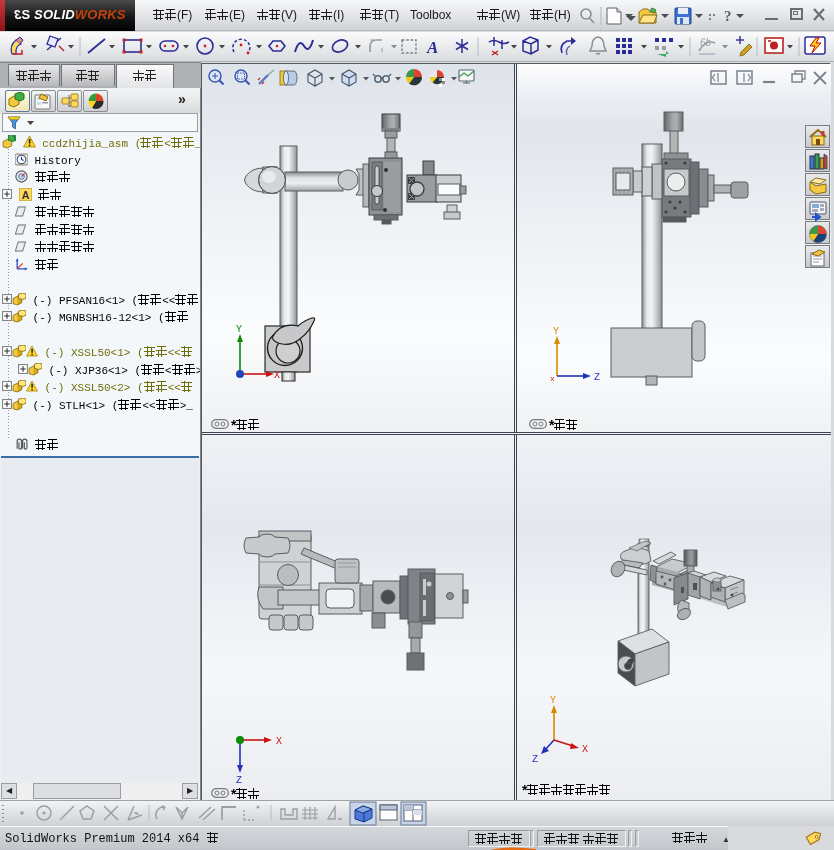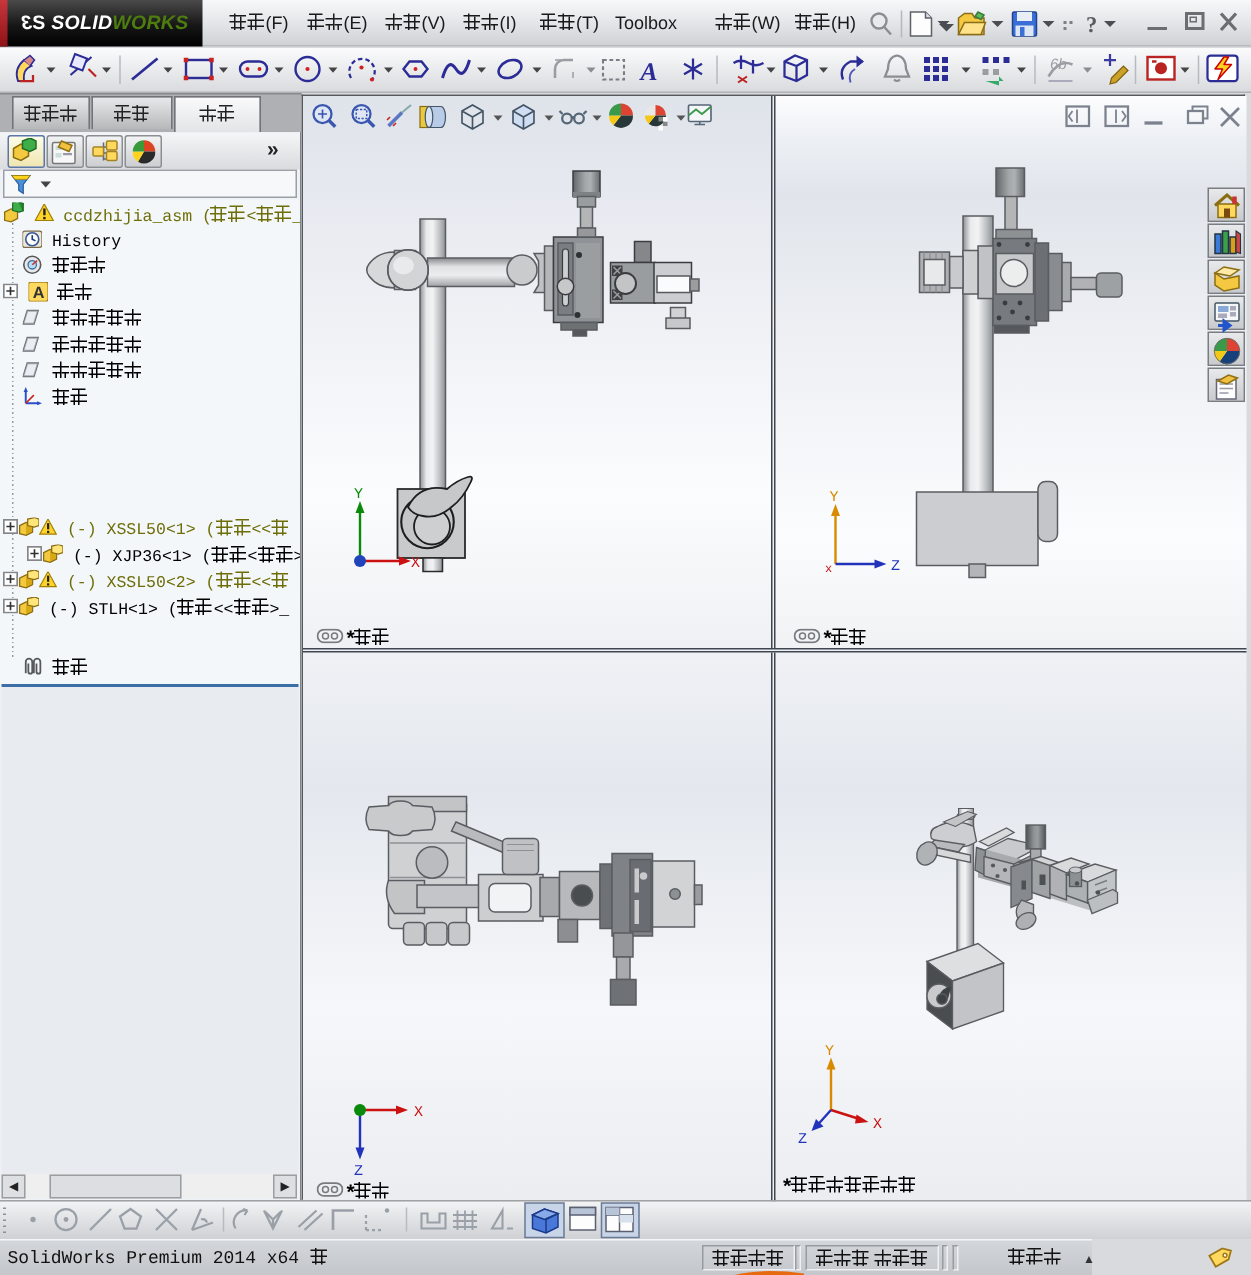--- a/index.html
+++ b/index.html
@@ -53,21 +53,21 @@
 #btoolbar{left:0;top:800px;width:834px;height:26px;background:linear-gradient(#f2f3f4,#dcdee1 60%,#cfd1d4);border-top:1px solid #9fa1a4}
 
 #statusbar{left:0;top:826px;width:728px;height:24px;background:linear-gradient(#d3d6da,#c3c6cb);border-top:1px solid #f4f5f6;font-size:12px;color:#111}
 .sseg{position:absolute;top:3px;height:17px;border-left:1px solid #989b9f;border-top:1px solid #989b9f;border-right:1px solid #eef0f2;border-bottom:1px solid #eef0f2;padding:1px 6px 0 6px}
 </style></head><body>
 <div id="app">
 
 <div class="abs" id="titlebar"></div>
 <div class="abs" id="logo"></div>
 <div class="abs" id="logostripe"></div>
-<div class="abs" id="logotxt"><span style="display:inline-block;transform:scaleX(-1)">3</span><span style="font-style:normal">S</span>&nbsp;SOLID<span style="color:#4d7c0f">WORKS</span></div>
+<div class="abs" id="logotxt"><span style="display:inline-block;transform:scaleX(-1)">3</span><span style="font-style:normal">S</span>&nbsp;SOLID<span style="color:#c2410c">WORKS</span></div>
 <div class="abs menu" style="left:153px"><span class="c"></span><span class="c2"></span>(F)</div>
 <div class="abs menu" style="left:205px"><span class="c2"></span><span class="c3"></span>(E)</div>
 <div class="abs menu" style="left:257px"><span class="c3"></span><span class="c"></span>(V)</div>
 <div class="abs menu" style="left:309px"><span class="c"></span><span class="c3"></span>(I)</div>
 <div class="abs menu" style="left:360px"><span class="c2"></span><span class="c"></span>(T)</div>
 <div class="abs menu" style="left:410px">Toolbox</div>
 <div class="abs menu" style="left:477px"><span class="c3"></span><span class="c2"></span>(W)</div>
 <div class="abs menu" style="left:530px"><span class="c"></span><span class="c2"></span>(H)</div>
 <div class="abs" id="stdicons">
 <svg class="abs" style="left:576px;top:4px" width="256" height="24" viewBox="0 0 256 24">
@@ -713,20 +713,30 @@
         </svg> <span class="c"></span><span class="c3"></span><span class="c2"></span><span class="c"></span><span class="c3"></span></div>
 <div class="trow" style="left:15px;top:90px"><svg width="13" height="13" viewBox="0 0 12 12" style="vertical-align:-2px">
           <use href="#i-plane"></use>
         </svg> <span class="c2"></span><span class="c3"></span><span class="c2"></span><span class="c"></span><span class="c3"></span></div>
 <div class="trow" style="left:15px;top:107px"><svg width="13" height="13" viewBox="0 0 12 12" style="vertical-align:-2px">
           <use href="#i-plane"></use>
         </svg> <span class="c3"></span><span class="c3"></span><span class="c2"></span><span class="c"></span><span class="c3"></span></div>
 <div class="trow" style="left:15px;top:125px"><svg width="13" height="13" viewBox="0 0 12 12" style="vertical-align:-2px">
           <use href="#i-origin"></use>
         </svg> <span class="c"></span><span class="c2"></span></div>
+<div class="trow" style="left:2px;top:160px"><svg width="10" height="10" viewBox="0 0 9 9" style="vertical-align:0">
+          <use href="#i-exp"></use>
+        </svg><svg width="14" height="14" viewBox="0 0 13 13" style="vertical-align:-3px">
+          <use href="#i-part"></use>
+        </svg> (-) PFSAN16&lt;1&gt; (<span class="c"></span><span class="c2"></span>&lt;&lt;<span class="c"></span><span class="c2"></span></div>
+<div class="trow" style="left:2px;top:177px"><svg width="10" height="10" viewBox="0 0 9 9" style="vertical-align:0">
+          <use href="#i-exp"></use>
+        </svg><svg width="14" height="14" viewBox="0 0 13 13" style="vertical-align:-3px">
+          <use href="#i-part"></use>
+        </svg> (-) MGNBSH16-12&lt;1&gt; (<span class="c"></span><span class="c2"></span></div>
 <div class="trow" style="left:2px;top:212px;color:#6e6e08"><svg width="10" height="10" viewBox="0 0 9 9" style="vertical-align:0">
           <use href="#i-exp"></use>
         </svg><svg width="14" height="14" viewBox="0 0 13 13" style="vertical-align:-3px">
           <use href="#i-part"></use>
         </svg><svg width="12" height="11" viewBox="0 0 12 12" style="vertical-align:-1px">
           <use href="#i-warn"></use>
         </svg> (-) XSSL50&lt;1&gt; (<span class="c"></span><span class="c2"></span>&lt;&lt;<span class="c"></span></div>
 <div class="trow" style="left:18px;top:230px"><svg width="10" height="10" viewBox="0 0 9 9" style="vertical-align:0">
           <use href="#i-exp"></use>
         </svg><svg width="14" height="14" viewBox="0 0 13 13" style="vertical-align:-3px">

